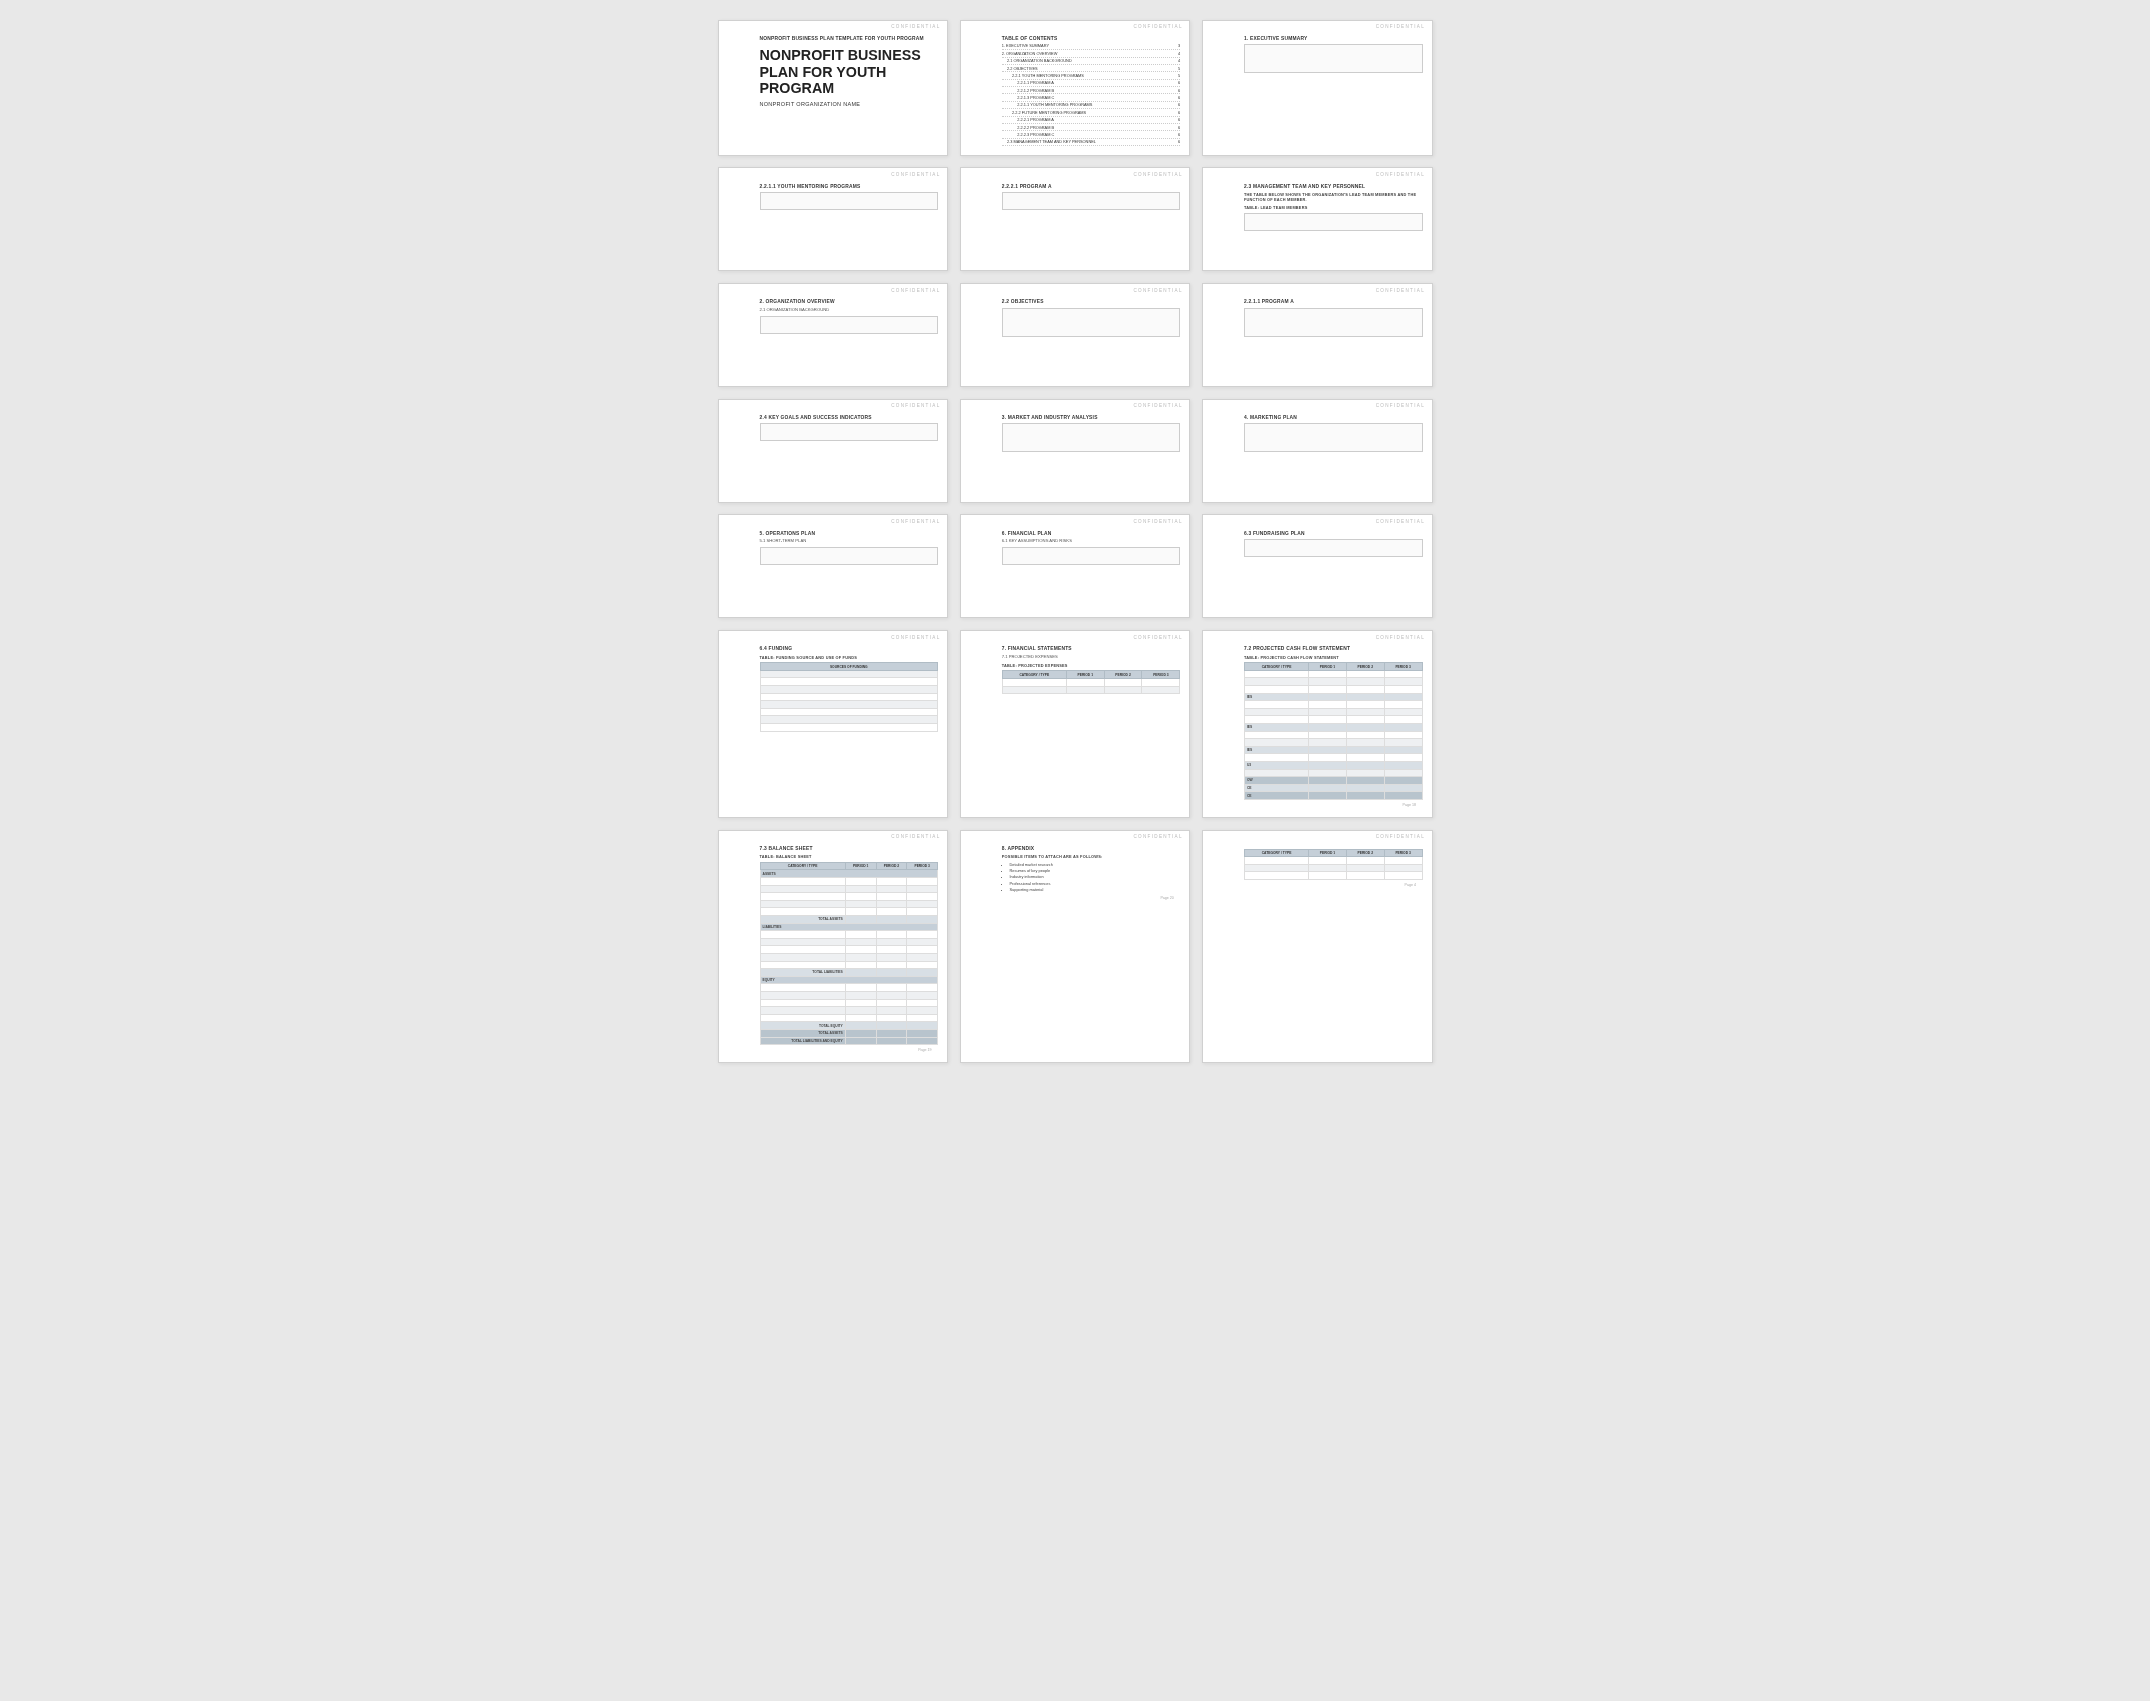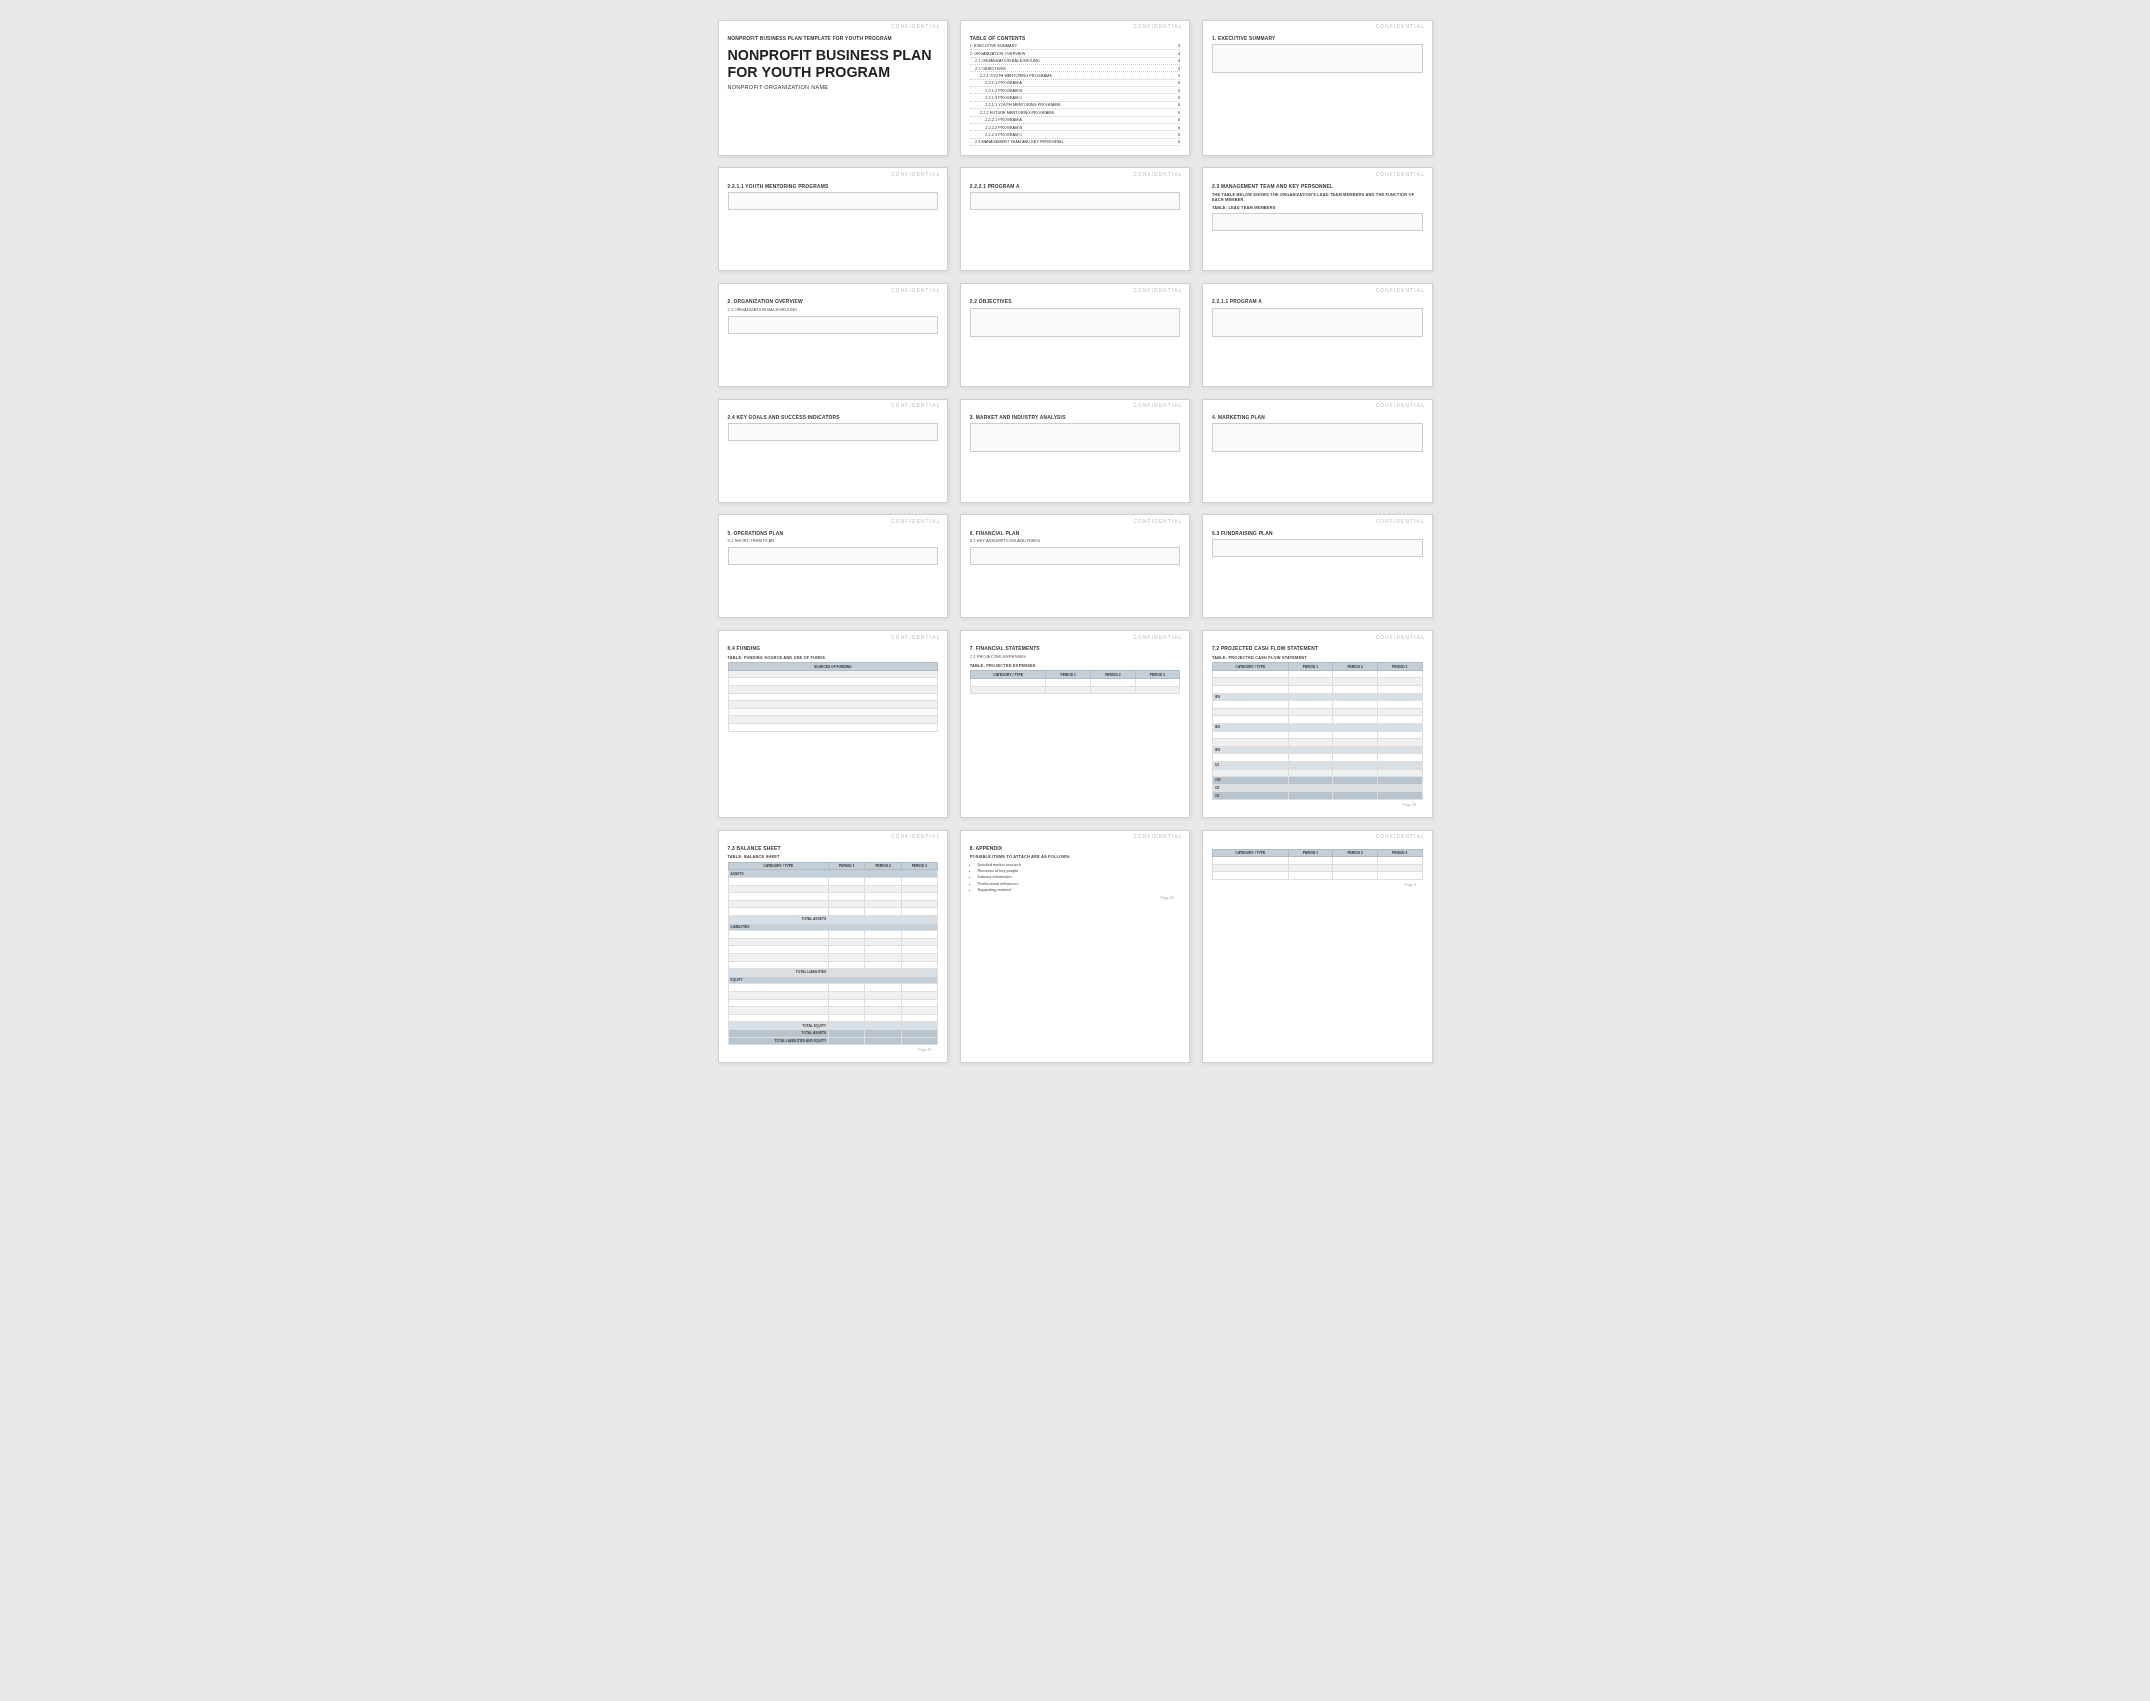--- a/index.html
+++ b/index.html
@@ -28,20 +28,21 @@
     .card-confidential {
       font-size: 4.6px;
       color: #bbb;
       letter-spacing: 1.3px;
       text-align: right;
       padding: 3.9px 6.5px 1.3px 6.5px;
       font-weight: normal;
     }
     .card-content {
       padding: 5.2px 9px 7.8px 9px;
+      margin-left: 32px;
     }
     .card-title {
       font-size: 4.9px;
       font-weight: bold;
       color: #333;
       margin-bottom: 2.6px;
       text-transform: uppercase;
       letter-spacing: 0.2px;
     }
     .card-subtitle {

